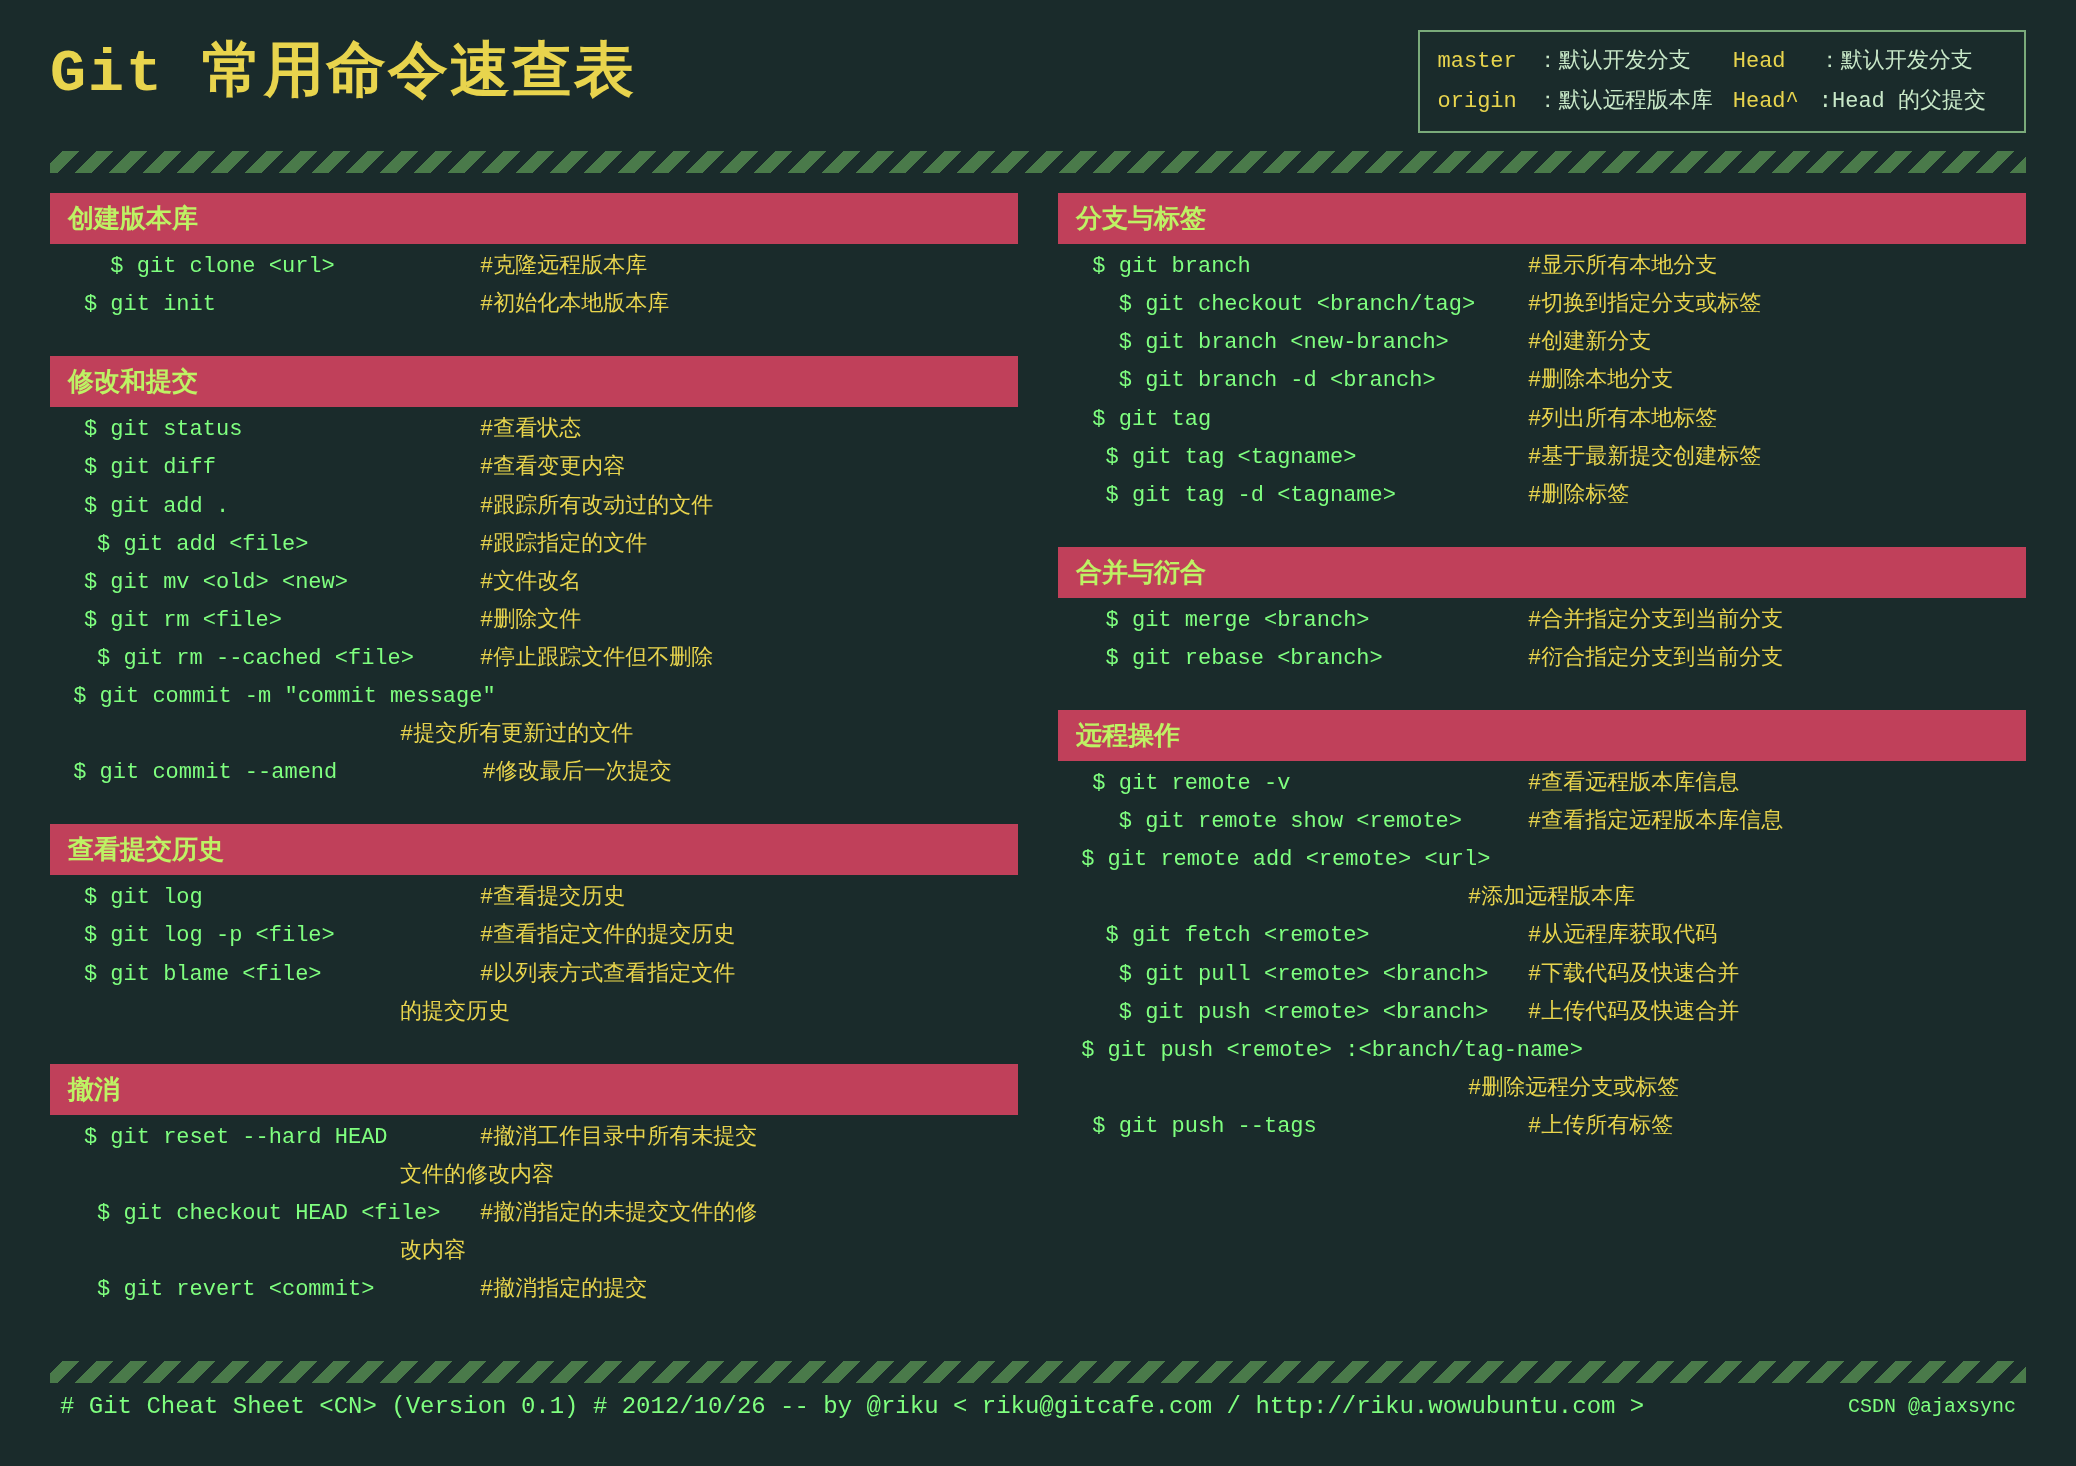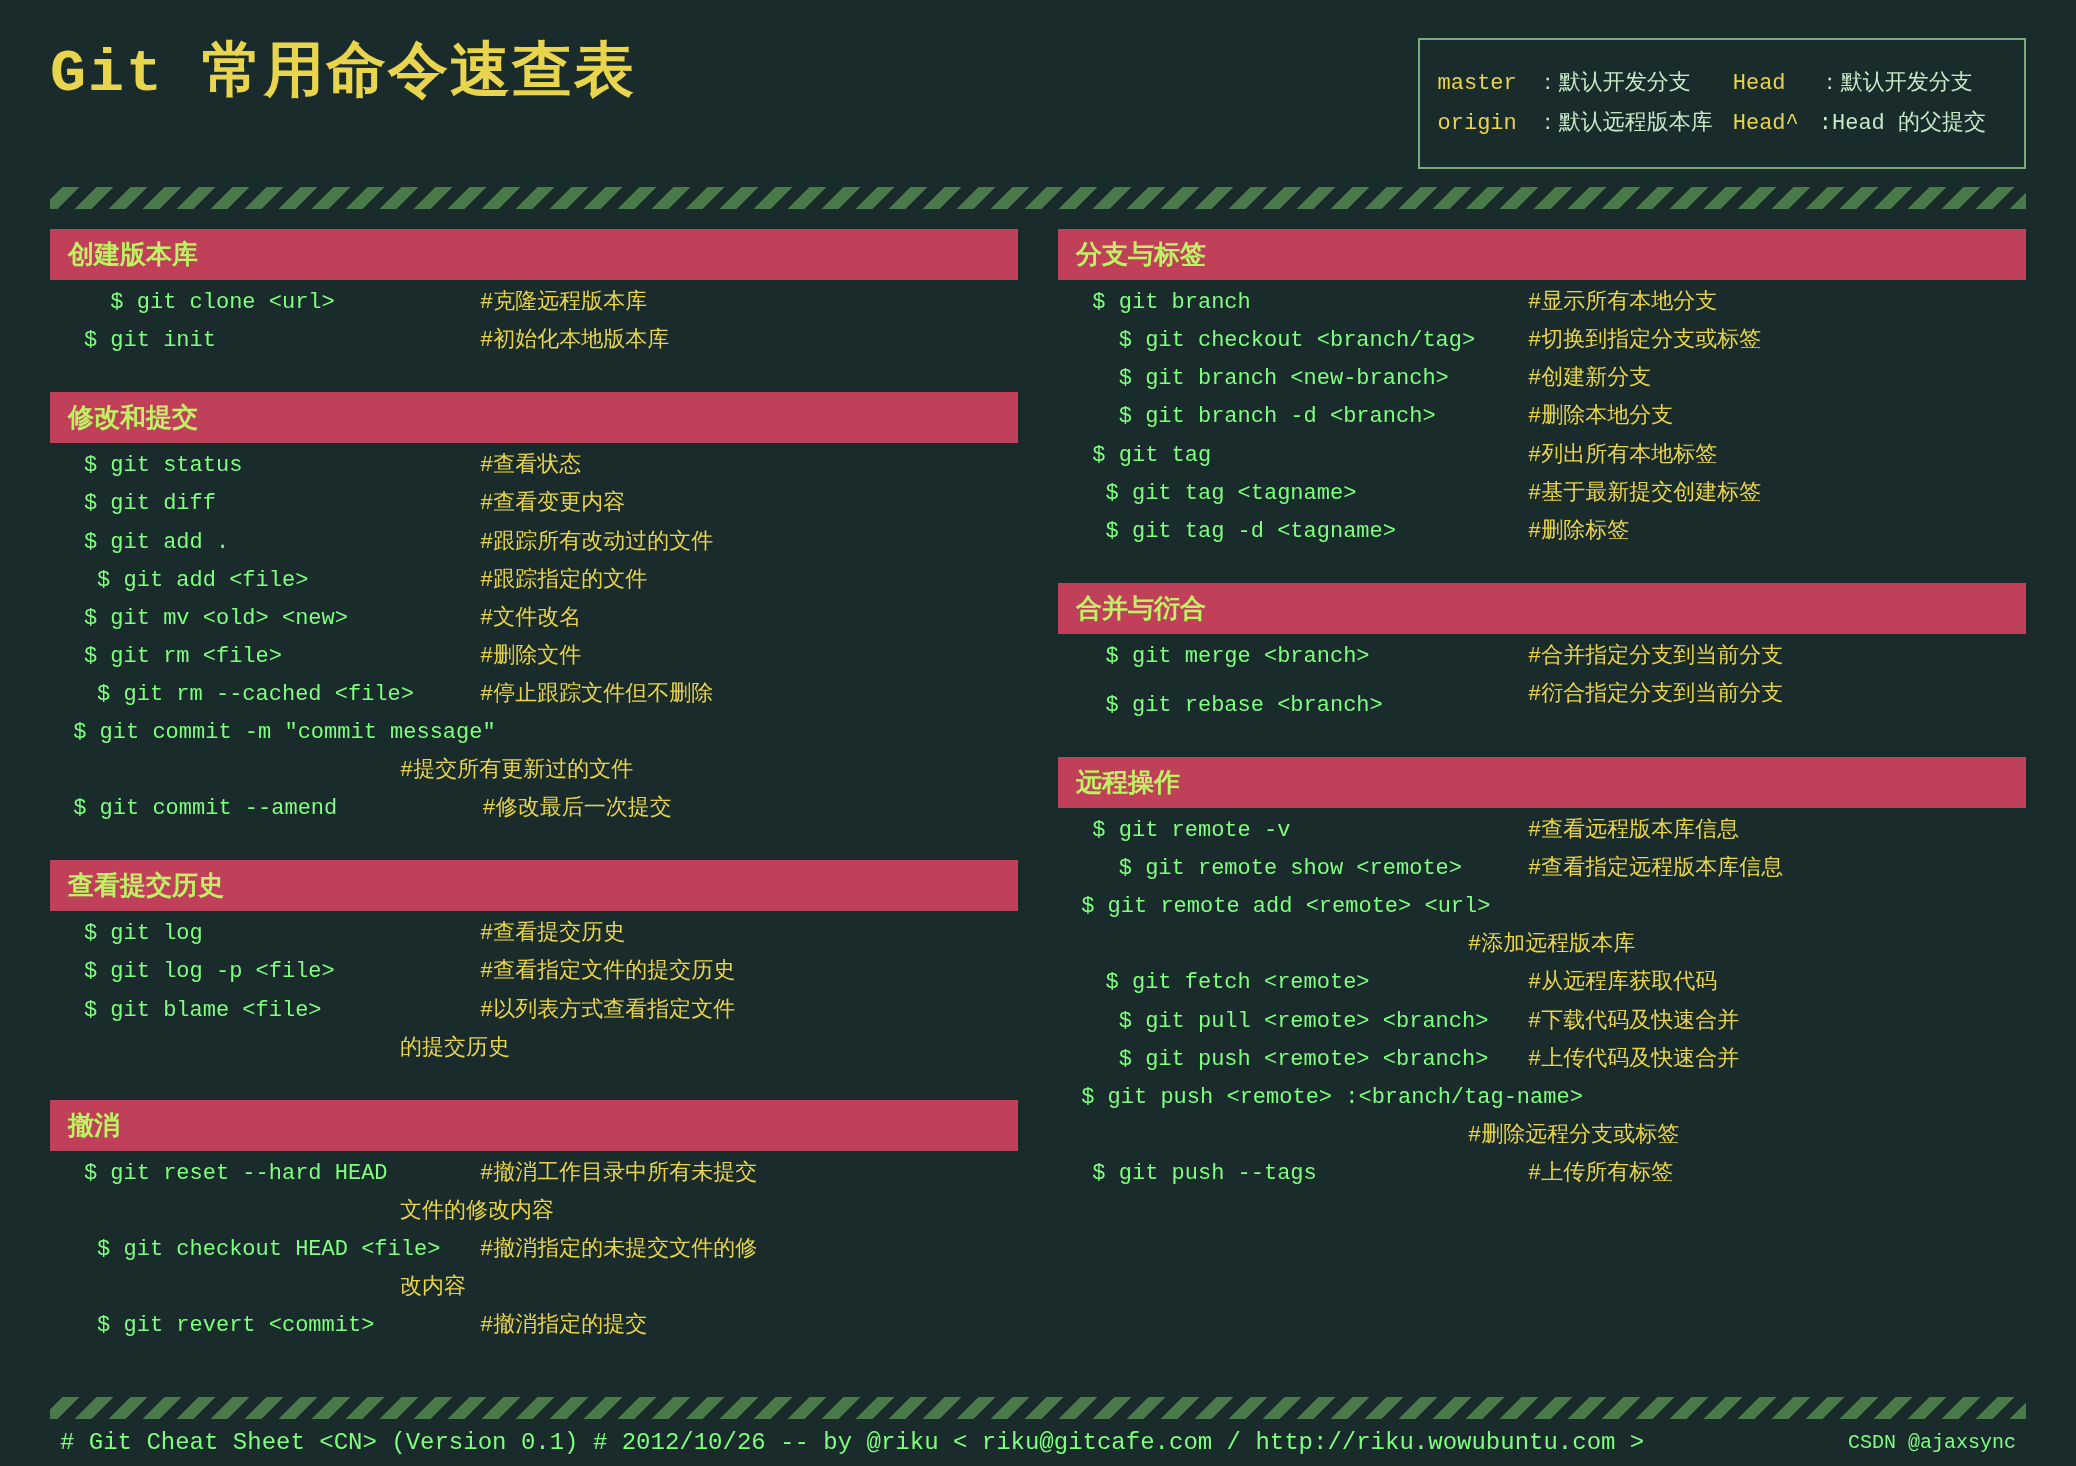--- a/index.html
+++ b/index.html
@@ -33,22 +33,22 @@
     .title {
       font-size: 60px;
       font-weight: bold;
       color: #e8d44d;
       font-family: 'Courier New', Courier, monospace;
       letter-spacing: 2px;
     }
 
     .legend-box {
       border: 2px solid #7aaa7a;
-      padding: 24px 18px;
-      margin-top: 8px;
+      padding: 10px 18px;
+      margin-top: 0;
       line-height: 1.8;
     }
 
     .legend-box table {
       border-collapse: collapse;
     }
 
     .legend-box td {
       font-size: 22px;
       color: #c8e8c8;
@@ -334,21 +334,21 @@
       </div>
 
       <div class="section">
         <div class="section-header">合并与衍合</div>
         <div class="section-body">
           <div class="cmd-line">
             <span class="cmd-text" style="min-width:460px;"> $ git merge &lt;branch&gt;            </span>
             <span class="cmd-comment">#合并指定分支到当前分支</span>
           </div>
           <div class="cmd-line">
-            <span class="cmd-text" style="min-width:460px;margin-top:11px;"> $ git rebase &lt;branch&gt;           </span>
+            <span class="cmd-text" style="min-width:460px;"> $ git rebase &lt;branch&gt;           </span>
             <span class="cmd-comment">#衍合指定分支到当前分支</span>
           </div>
         </div>
       </div>
 
       <div class="section">
         <div class="section-header">远程操作</div>
         <div class="section-body">
           <div class="cmd-line">
             <span class="cmd-text" style="min-width:460px;"> $ git remote -v                  </span>

